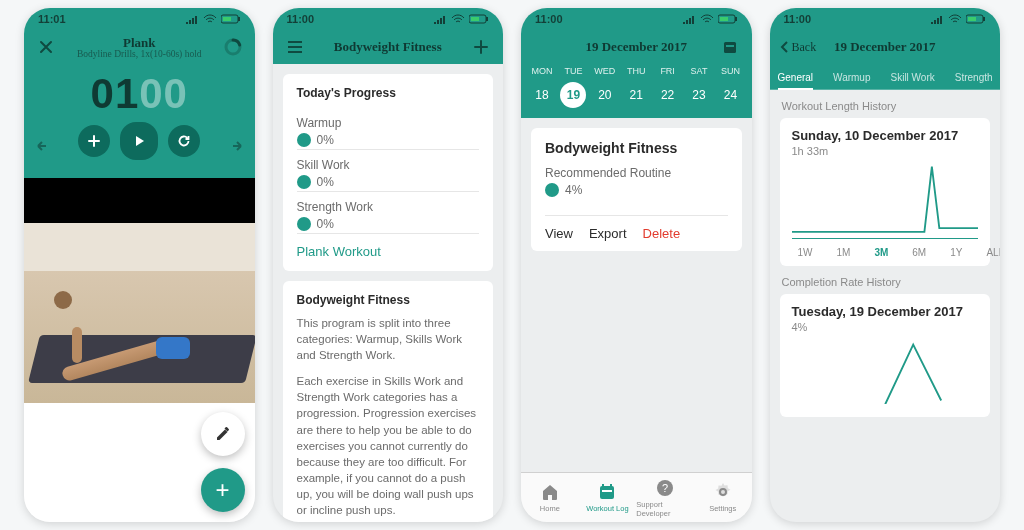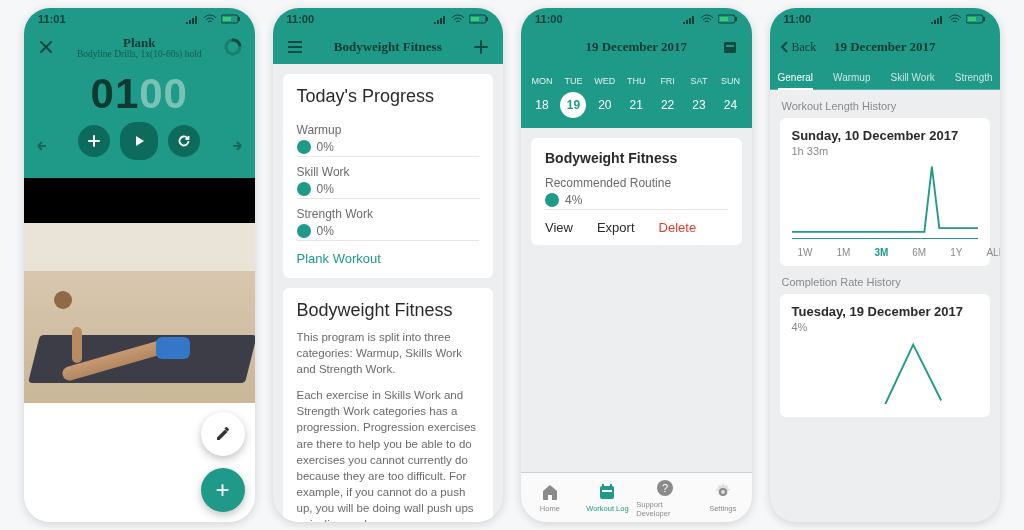--- a/index.html
+++ b/index.html
@@ -59,21 +59,21 @@
   }
   .header-left { left:10px; }
   .header-right { right:10px; }
   .icon-btn { width:24px; height:24px; display:flex; align-items:center; justify-content:center; cursor:pointer; }
 
   
   .card {
     background:var(--card); margin:10px 10px 0;
     border-radius:6px; padding:12px 14px 10px;
   }
-  .card h3 { margin:0 0 8px; font-size:18px; font-weight:400; }
+  .card h3 { margin:0 0 8px; font-size:12px; font-weight:700; }
 
   .prog-row {
     border-top:1px solid var(--row-border);
     padding:8px 0 2px;
   }
   .prog-row:first-of-type { border-top:none; }
   .prog-label { font-size:12px; color:var(--text-mid); }
   .prog-line { display:flex; align-items:center; gap:6px; margin-top:3px; }
   .dot { width:14px; height:14px; border-radius:7px; background:var(--teal); flex:0 0 auto; }
   .prog-val { font-size:12px; color:var(--text-mid); }
@@ -143,29 +143,29 @@
   }
   .s1 .fab-col {
     position:absolute; right:10px; bottom:10px;
     display:flex; flex-direction:column; gap:12px;
   }
   .fab { width:44px; height:44px; border-radius:22px; display:flex; align-items:center; justify-content:center; cursor:pointer; box-shadow:0 3px 8px rgba(0,0,0,.25); }
   .fab.white { background:#fff; color:#333; }
   .fab.teal  { background:var(--teal); color:#fff; font-size:24px; font-weight:300; }
 
   
-  .cal-head-row { display:flex; padding:0 8px; font-size:9px; justify-content:space-between; margin-top:12px; }
+  .cal-head-row { display:flex; padding:0 8px; font-size:9px; justify-content:space-between; margin-top:2px; }
   .cal-head-row span { width:26px; text-align:center; opacity:.85; }
   .cal-day-row { display:flex; padding:6px 8px 10px; justify-content:space-between; }
   .cal-day { width:26px; height:26px; line-height:26px; text-align:center; font-size:12px; color:#fff; border-radius:13px; cursor:pointer; }
   .cal-day.sel { background:#fff; color:var(--teal); font-weight:600; }
   .s3 .section-title { font-weight:600; font-size:14px; }
   .s3 .rec-row { margin-top:10px; }
   .s3 .rec-label { font-size:12px; color:var(--text-mid); }
-  .s3 .actions { display:flex; gap:24px; margin-top:2px; border-top:1px solid var(--row-border); padding-top:10px; }
+  .s3 .actions { display:flex; gap:16px; margin-top:18px; border-top:1px solid var(--row-border); padding-top:10px; }
   .s3 .actions span { font-size:13px; cursor:pointer; }
   .s3 .actions .view, .s3 .actions .export { color:var(--text); }
   .s3 .actions .delete { color:var(--red); }
   .s4 .back { display:flex; align-items:center; gap:2px; font-size:12px; cursor:pointer; }
   .tab-strip {
     display:flex; font-size:10px; color:rgba(255,255,255,.75);
     padding:0 2px 0 8px; gap:20px; height:26px; align-items:flex-end;
     border-bottom:1px solid rgba(255,255,255,.25);
   }
   .tab-strip .t { padding-bottom:6px; cursor:pointer; white-space:nowrap; }

